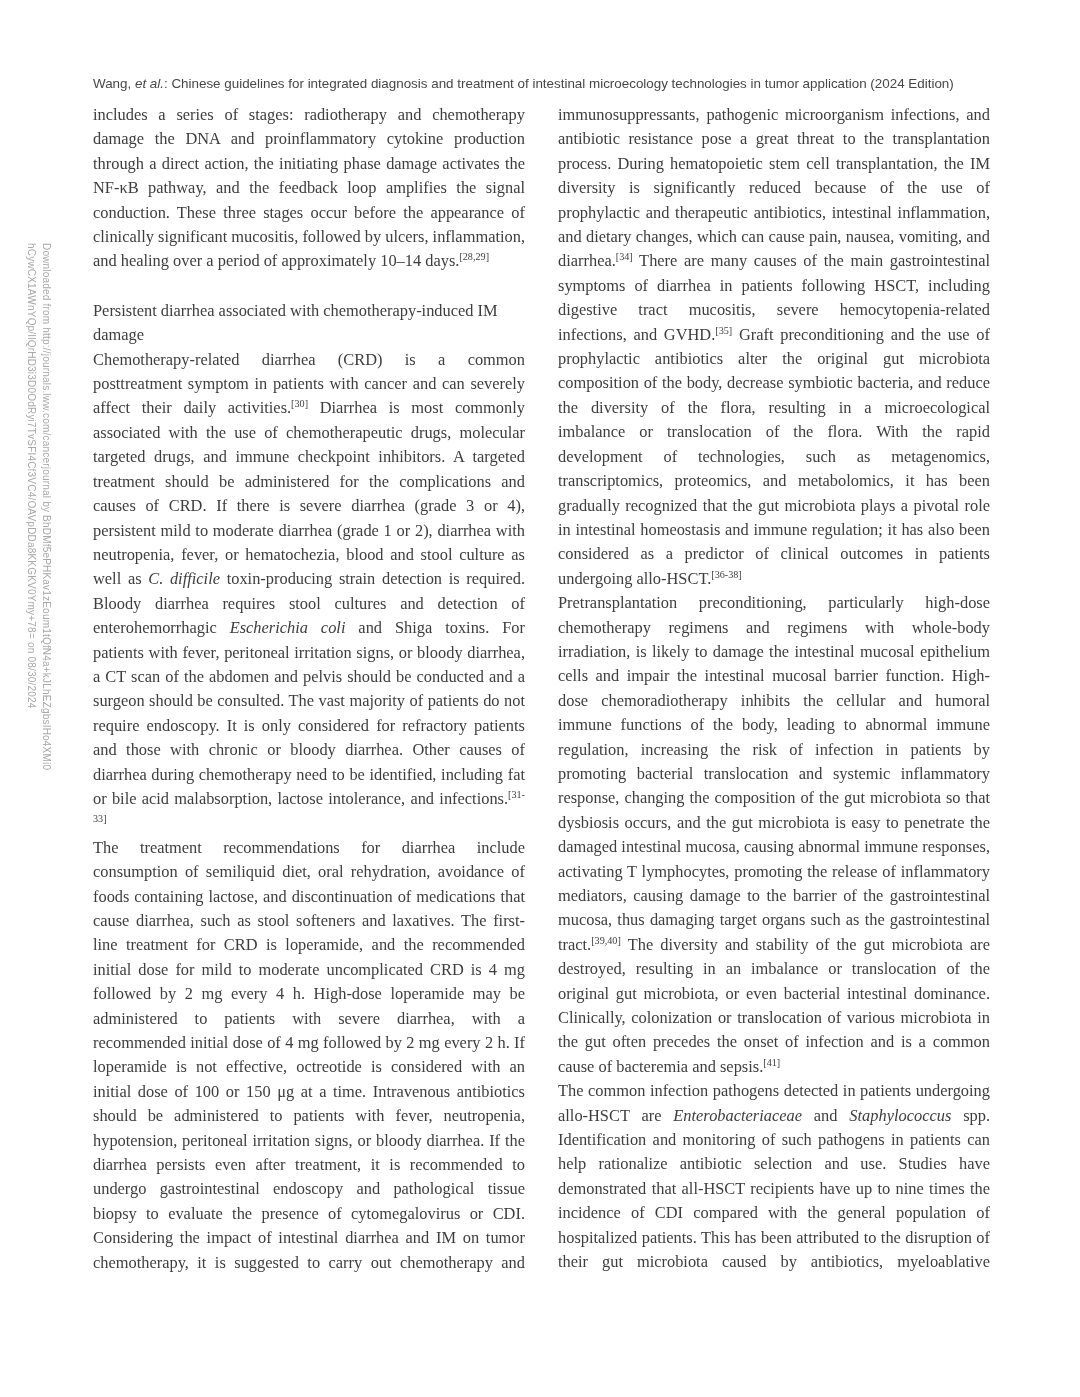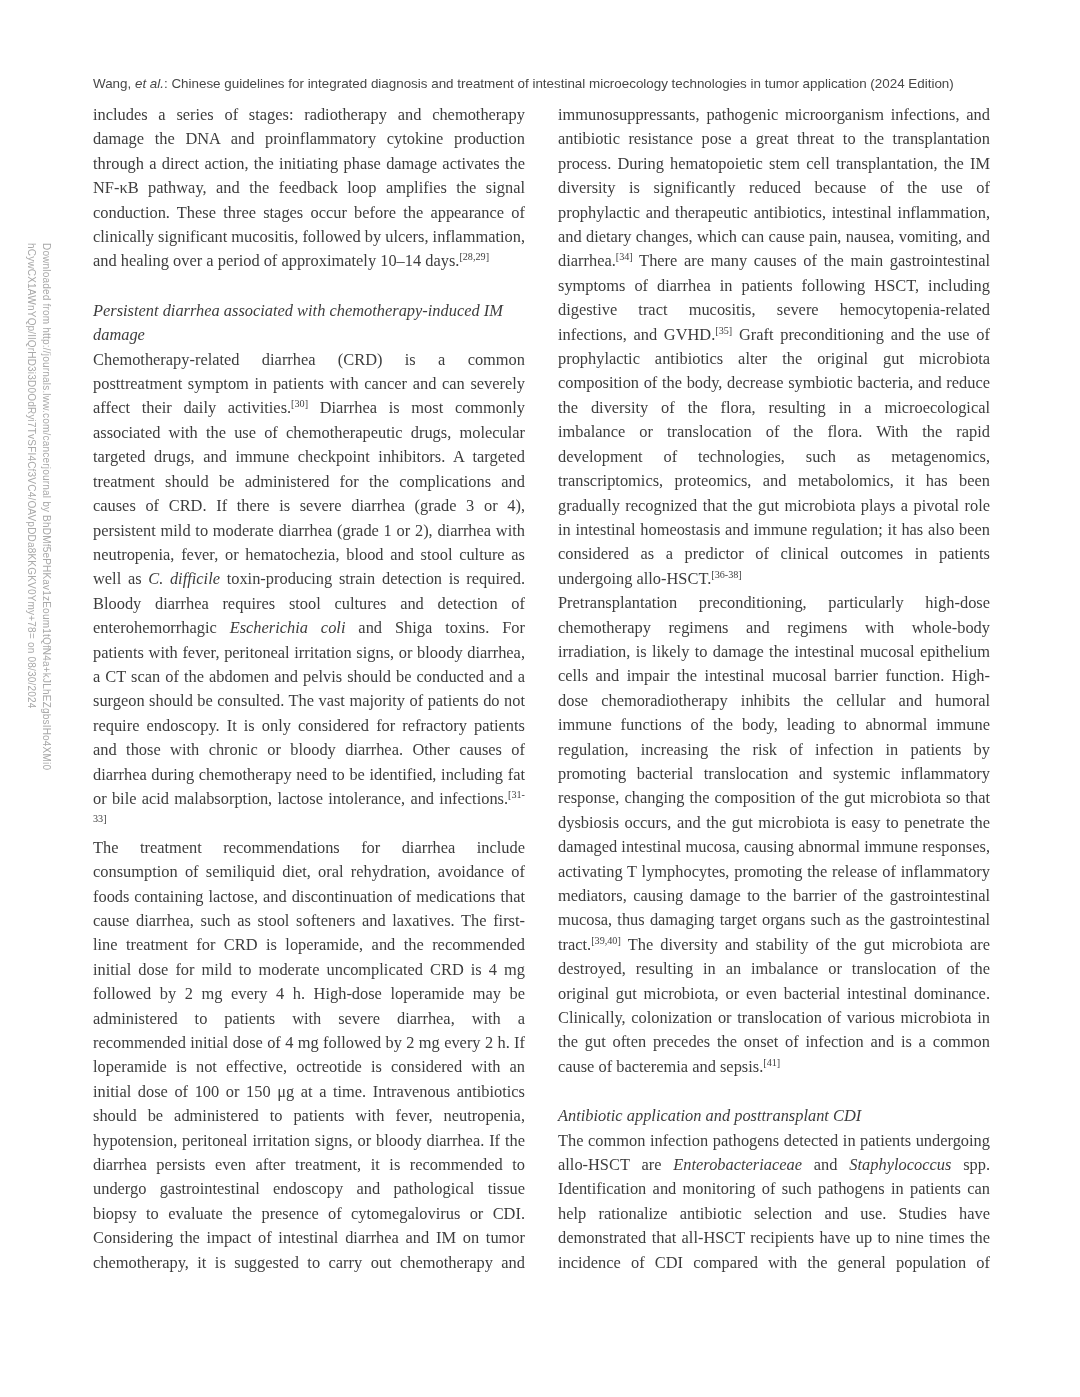--- a/index.html
+++ b/index.html
@@ -31,21 +31,21 @@
   }
   .col { width:432px; }
   .paragraph {
     font-size:16.4px; line-height:24.4px; color:#3d3d3d;
     text-align:justify;
   }
   .paragraph + .paragraph { }
   .subheading {
     margin-top:25px;
     font-size:16.4px; line-height:24.4px; color:#3d3d3d;
-    font-style:italic; font-weight:normal; text-align:left;
+    font-weight:normal; text-align:left;
   }
   .heading {
     margin-top:26px;
     font-size:17px; line-height:25px;
     font-weight:bold; color:#e2603c; text-align:justify;
   }
   sup { font-size:0.62em; line-height:0; vertical-align:super; }
   .footer {
     position:absolute; top:1316px; left:93px; width:897px;
     display:flex; justify-content:space-between; align-items:baseline;
@@ -70,21 +70,20 @@
     <div class="col">
         <p class="paragraph">includes a series of stages: radiotherapy and chemotherapy damage the DNA and proinflammatory cytokine production through a direct action, the initiating phase damage activates the NF-κB pathway, and the feedback loop amplifies the signal conduction. These three stages occur before the appearance of clinically significant mucositis, followed by ulcers, inflammation, and healing over a period of approximately 10–14 days.<sup>[28,29]</sup></p>
         <h3 class="subheading">Persistent diarrhea associated with chemotherapy-induced IM damage</h3>
         <p class="paragraph">Chemotherapy-related diarrhea (CRD) is a common posttreatment symptom in patients with cancer and can severely affect their daily activities.<sup>[30]</sup> Diarrhea is most commonly associated with the use of chemotherapeutic drugs, molecular targeted drugs, and immune checkpoint inhibitors. A targeted treatment should be administered for the complications and causes of CRD. If there is severe diarrhea (grade 3 or 4), persistent mild to moderate diarrhea (grade 1 or 2), diarrhea with neutropenia, fever, or hematochezia, blood and stool culture as well as <i>C. difficile</i> toxin-producing strain detection is required. Bloody diarrhea requires stool cultures and detection of enterohemorrhagic <i>Escherichia coli</i> and Shiga toxins. For patients with fever, peritoneal irritation signs, or bloody diarrhea, a CT scan of the abdomen and pelvis should be conducted and a surgeon should be consulted. The vast majority of patients do not require endoscopy. It is only considered for refractory patients and those with chronic or bloody diarrhea. Other causes of diarrhea during chemotherapy need to be identified, including fat or bile acid malabsorption, lactose intolerance, and infections.<sup>[31-33]</sup></p>
         <p class="paragraph">The treatment recommendations for diarrhea include consumption of semiliquid diet, oral rehydration, avoidance of foods containing lactose, and discontinuation of medications that cause diarrhea, such as stool softeners and laxatives. The first-line treatment for CRD is loperamide, and the recommended initial dose for mild to moderate uncomplicated CRD is 4 mg followed by 2 mg every 4 h. High-dose loperamide may be administered to patients with severe diarrhea, with a recommended initial dose of 4 mg followed by 2 mg every 2 h. If loperamide is not effective, octreotide is considered with an initial dose of 100 or 150 μg at a time. Intravenous antibiotics should be administered to patients with fever, neutropenia, hypotension, peritoneal irritation signs, or bloody diarrhea. If the diarrhea persists even after treatment, it is recommended to undergo gastrointestinal endoscopy and pathological tissue biopsy to evaluate the presence of cytomegalovirus or CDI. Considering the impact of intestinal diarrhea and IM on tumor chemotherapy, it is suggested to carry out chemotherapy and detect the changes in IM before and after hematopoietic stem cell transplantation.</p>
         <h2 class="heading">Intestinal microecological damage associated with hematopoietic stem cell transplantation</h2>
       </div>
     <div class="col">
         <p class="paragraph">immunosuppressants, pathogenic microorganism infections, and antibiotic resistance pose a great threat to the transplantation process. During hematopoietic stem cell transplantation, the IM diversity is significantly reduced because of the use of prophylactic and therapeutic antibiotics, intestinal inflammation, and dietary changes, which can cause pain, nausea, vomiting, and diarrhea.<sup>[34]</sup> There are many causes of the main gastrointestinal symptoms of diarrhea in patients following HSCT, including digestive tract mucositis, severe hemocytopenia-related infections, and GVHD.<sup>[35]</sup> Graft preconditioning and the use of prophylactic antibiotics alter the original gut microbiota composition of the body, decrease symbiotic bacteria, and reduce the diversity of the flora, resulting in a microecological imbalance or translocation of the flora. With the rapid development of technologies, such as metagenomics, transcriptomics, proteomics, and metabolomics, it has been gradually recognized that the gut microbiota plays a pivotal role in intestinal homeostasis and immune regulation; it has also been considered as a predictor of clinical outcomes in patients undergoing allo-HSCT.<sup>[36-38]</sup></p>
         <p class="paragraph">Pretransplantation preconditioning, particularly high-dose chemotherapy regimens and regimens with whole-body irradiation, is likely to damage the intestinal mucosal epithelium cells and impair the intestinal mucosal barrier function. High-dose chemoradiotherapy inhibits the cellular and humoral immune functions of the body, leading to abnormal immune regulation, increasing the risk of infection in patients by promoting bacterial translocation and systemic inflammatory response, changing the composition of the gut microbiota so that dysbiosis occurs, and the gut microbiota is easy to penetrate the damaged intestinal mucosa, causing abnormal immune responses, activating T lymphocytes, promoting the release of inflammatory mediators, causing damage to the barrier of the gastrointestinal mucosa, thus damaging target organs such as the gastrointestinal tract.<sup>[39,40]</sup> The diversity and stability of the gut microbiota are destroyed, resulting in an imbalance or translocation of the original gut microbiota, or even bacterial intestinal dominance. Clinically, colonization or translocation of various microbiota in the gut often precedes the onset of infection and is a common cause of bacteremia and sepsis.<sup>[41]</sup></p>
-        <h3 class="subheading">Antibiotic application and posttransplant CDI</h3>
         <p class="paragraph">The common infection pathogens detected in patients undergoing allo-HSCT are <i>Enterobacteriaceae</i> and <i>Staphylococcus</i> spp. Identification and monitoring of such pathogens in patients can help rationalize antibiotic selection and use. Studies have demonstrated that all-HSCT recipients have up to nine times the incidence of CDI compared with the general population of hospitalized patients. This has been attributed to the disruption of their gut microbiota caused by antibiotics, myeloablative regimens, neutropenia, prolonged hospitalization, and immunosuppressive regimens</p>
       </div>
   </div>
 
   <div class="footer">
     <div class="journal-issue">
       <span>Journal of Cancer Research and Considering</span><span> - <i>Volume 20 - Issue 4 - February 2024</i></span>
     </div>
     <div class="page-number">1463</div>
   </div>

